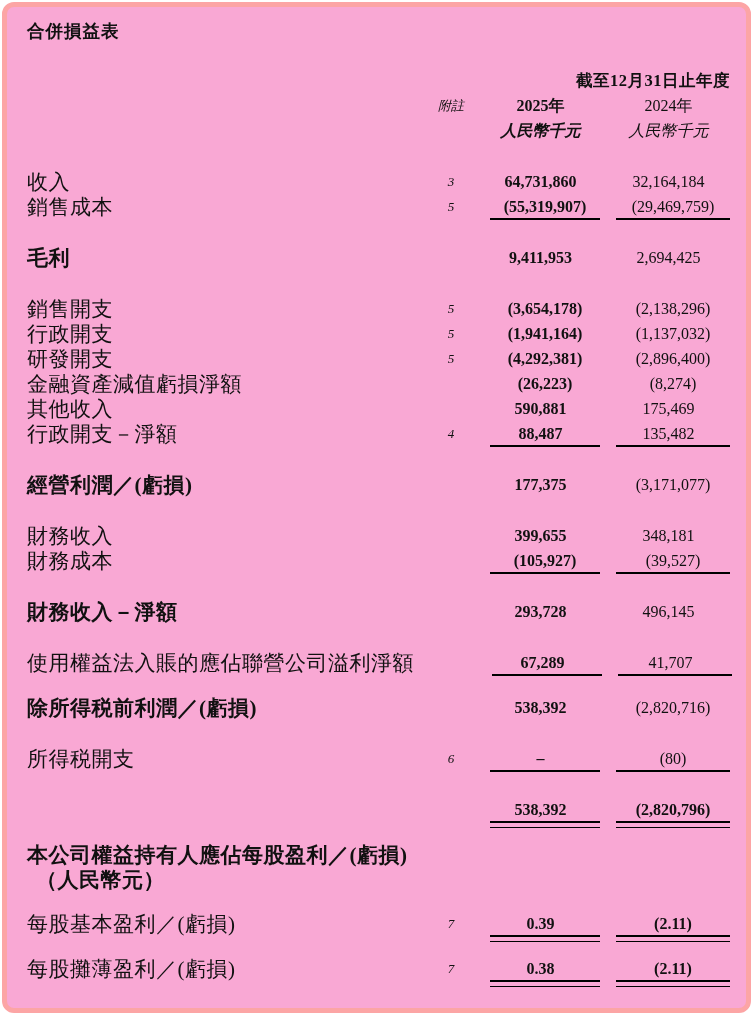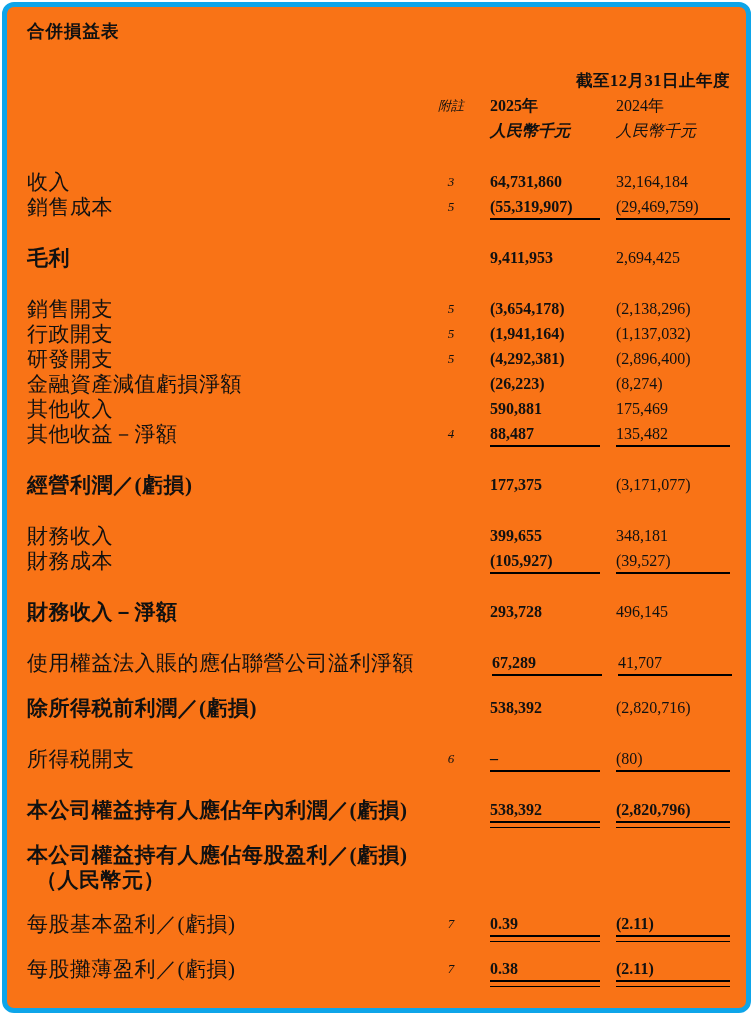--- a/index.html
+++ b/index.html
@@ -4,40 +4,40 @@
 <style>
   html,body{margin:0;padding:0;background:#ffffff;}
   body{
     width:754px;height:1016px;position:relative;overflow:hidden;
     font-family:"Liberation Serif","DejaVu Serif",serif;
     color:#111111;
     -webkit-font-smoothing:antialiased;
   }
   .page{
     position:absolute;left:2px;top:2px;right:3px;bottom:3px;
-    border:5px solid #0ea5e9;border-radius:12px;
-    background:#f97316;
+    border:5px solid #fca5a5;border-radius:12px;
+    background:#f9a8d4;
     box-sizing:border-box;
     padding:12px 16px 0 20px;
   }
   .title{
     font-size:17.5px;font-weight:bold;letter-spacing:1px;
     line-height:24px;margin:0;
   }
   .row{
     display:grid;
     grid-template-columns:1fr 46px 110px 114px;
     column-gap:16px;
     height:25px;
     align-items:stretch;
   }
   .row > div{line-height:24px;box-sizing:border-box;height:25px;}
   .lbl{font-size:21px;letter-spacing:0.5px;white-space:nowrap;}
   .note{font-size:13px;font-style:italic;text-align:center;}
-  .val{font-size:16px;text-align:left;white-space:nowrap;}
+  .val{font-size:16px;text-align:center;white-space:nowrap;}
   .v25{grid-column:3;}
   .v24{grid-column:4;}
   .b{font-weight:bold;}
   .i{font-style:italic;}
   .bi{font-weight:bold;font-style:italic;}
   .pad{padding-right:9px;}
   .ul{border-bottom:2px solid #000;}
   .du{position:relative;}
   .du::after{
     content:"";position:absolute;left:0;right:0;bottom:-5px;height:7px;
@@ -129,21 +129,21 @@
   </div>
 
   <div class="row">
     <div class="lbl">其他收入</div>
     <div class="note"></div>
     <div class="val v25 b pad">590,881</div>
     <div class="val v24 pad">175,469</div>
   </div>
 
   <div class="row">
-    <div class="lbl">其他收益－淨額</div>
+    <div class="lbl">行政開支－淨額</div>
     <div class="note">4</div>
     <div class="val v25 b pad ul">88,487</div>
     <div class="val v24 pad ul">135,482</div>
   </div>
 
   <div class="row g">
     <div class="lbl b">經營利潤／(虧損)</div>
     <div class="note"></div>
     <div class="val v25 b pad">177,375</div>
     <div class="val v24">(3,171,077)</div>
@@ -185,21 +185,20 @@
   </div>
 
   <div class="row g">
     <div class="lbl">所得税開支</div>
     <div class="note">6</div>
     <div class="val v25 b pad ul">–</div>
     <div class="val v24 ul">(80)</div>
   </div>
 
   <div class="row g">
-    <div class="lbl b">本公司權益持有人應佔年內利潤／(虧損)</div>
     <div class="note"></div>
     <div class="val v25 b pad du">538,392</div>
     <div class="val v24 b du">(2,820,796)</div>
   </div>
 
   <div class="row gb two-line">
     <div class="lbl b">
       <div class="l1">本公司權益持有人應佔每股盈利／(虧損)</div>
       <div class="l2">（人民幣元）</div>
     </div>

